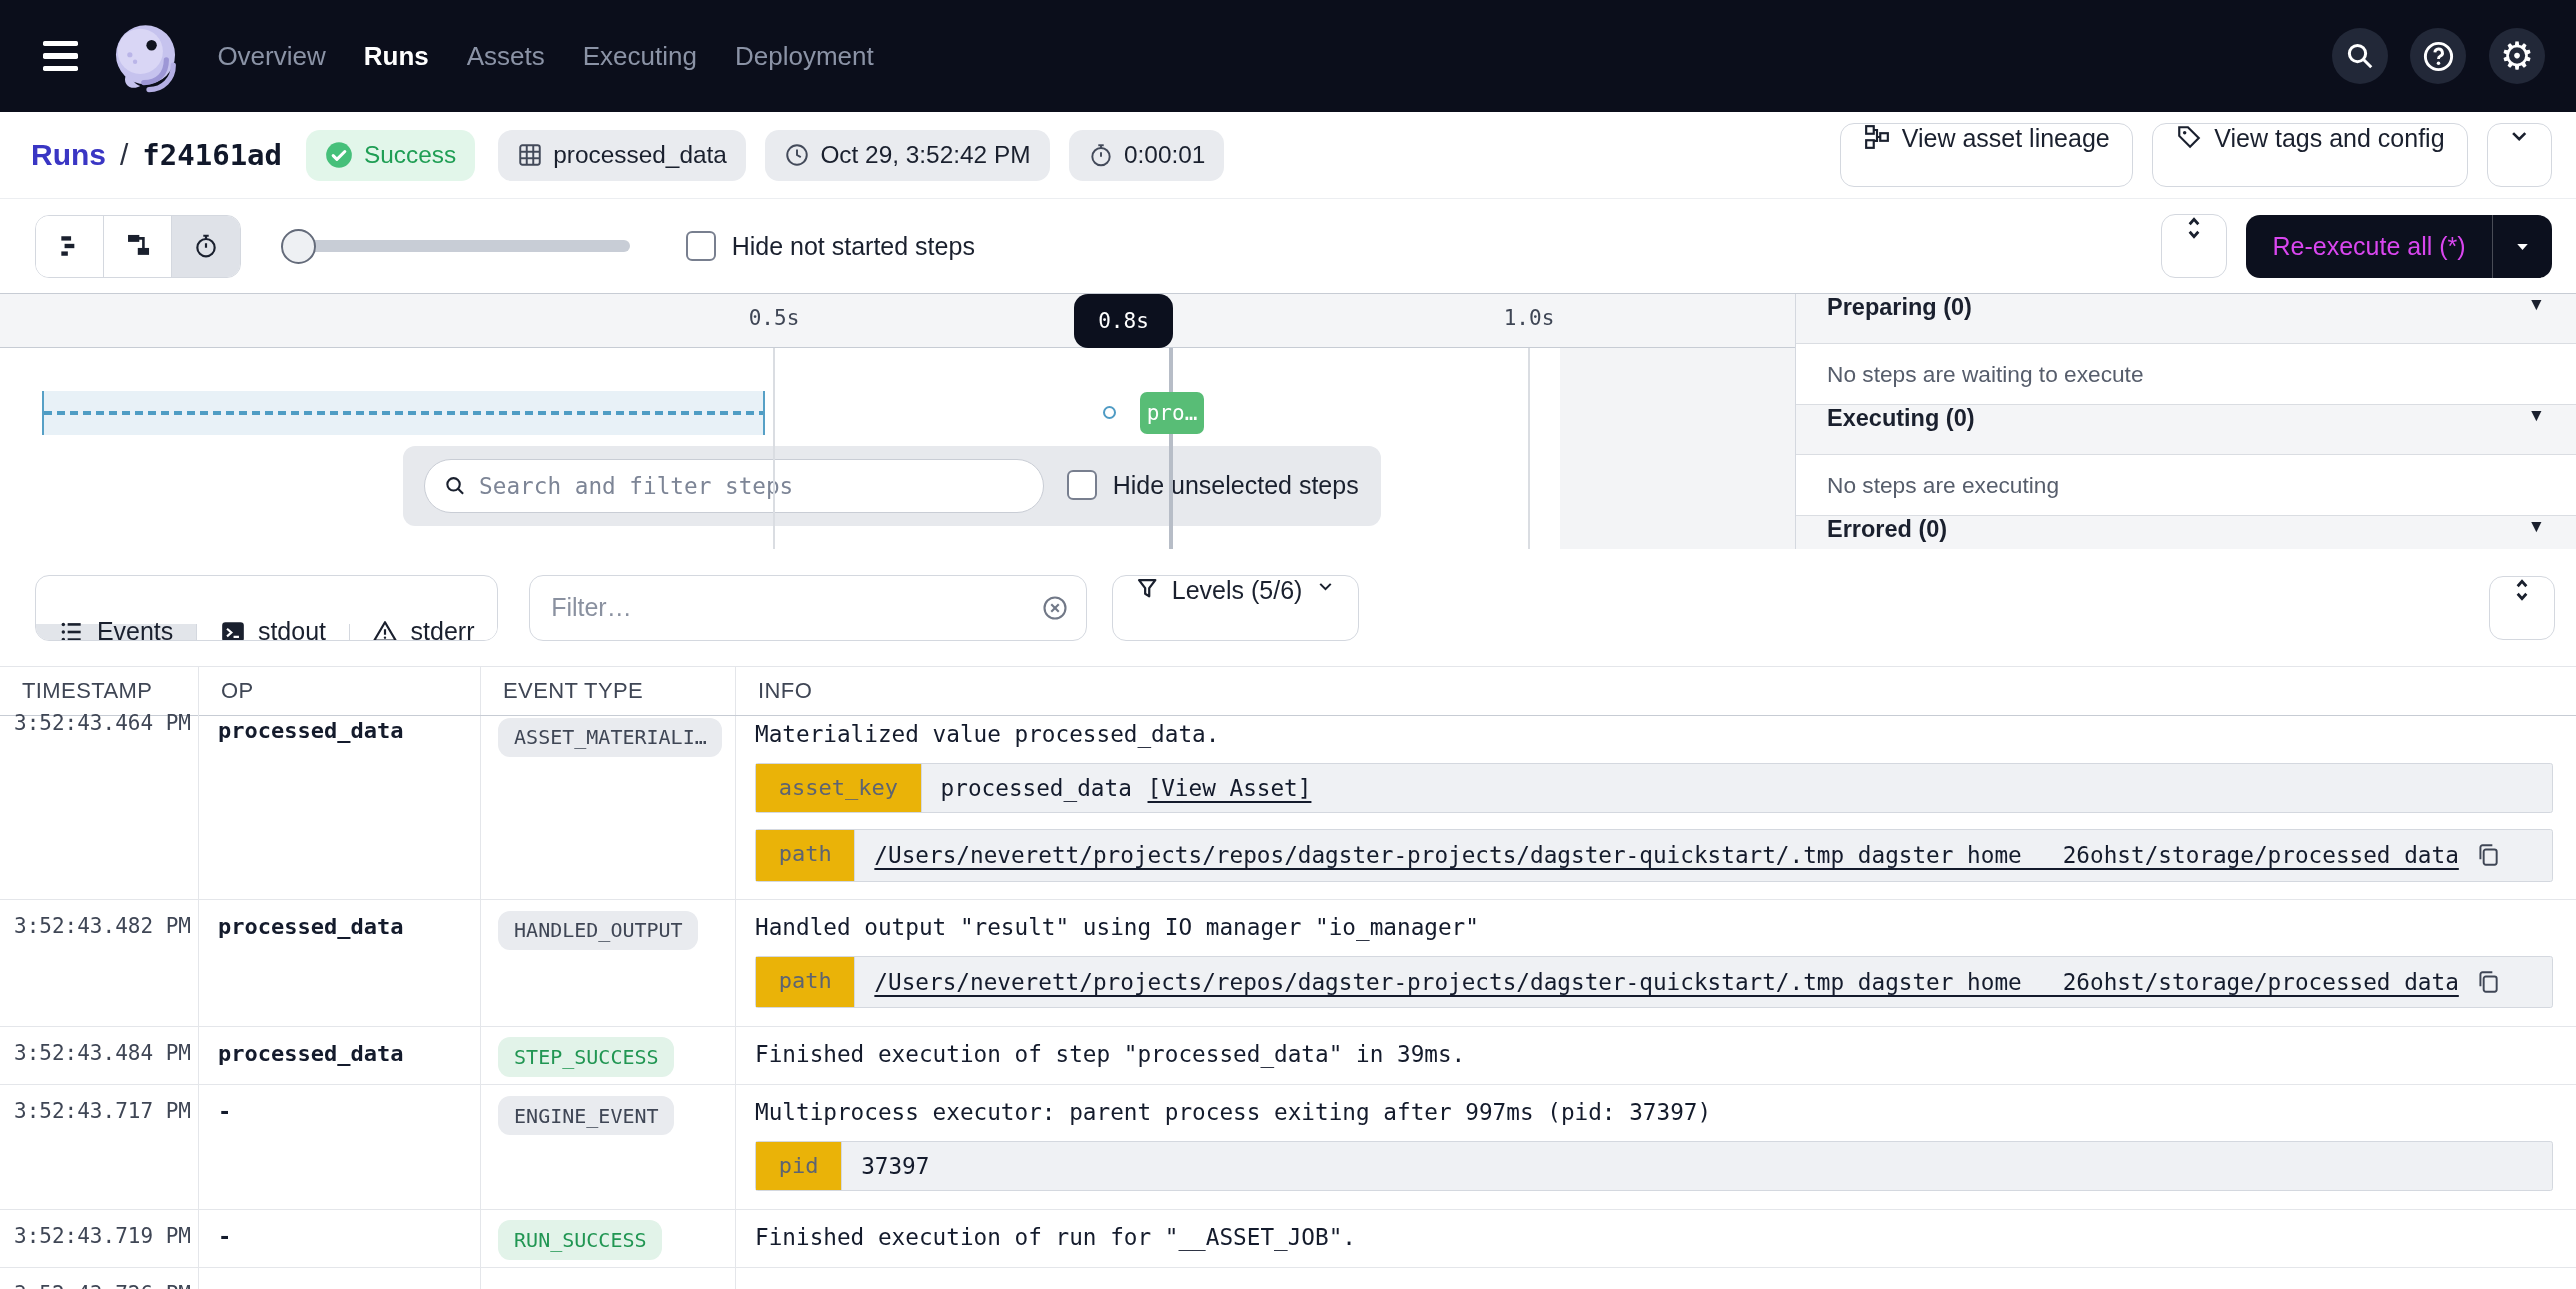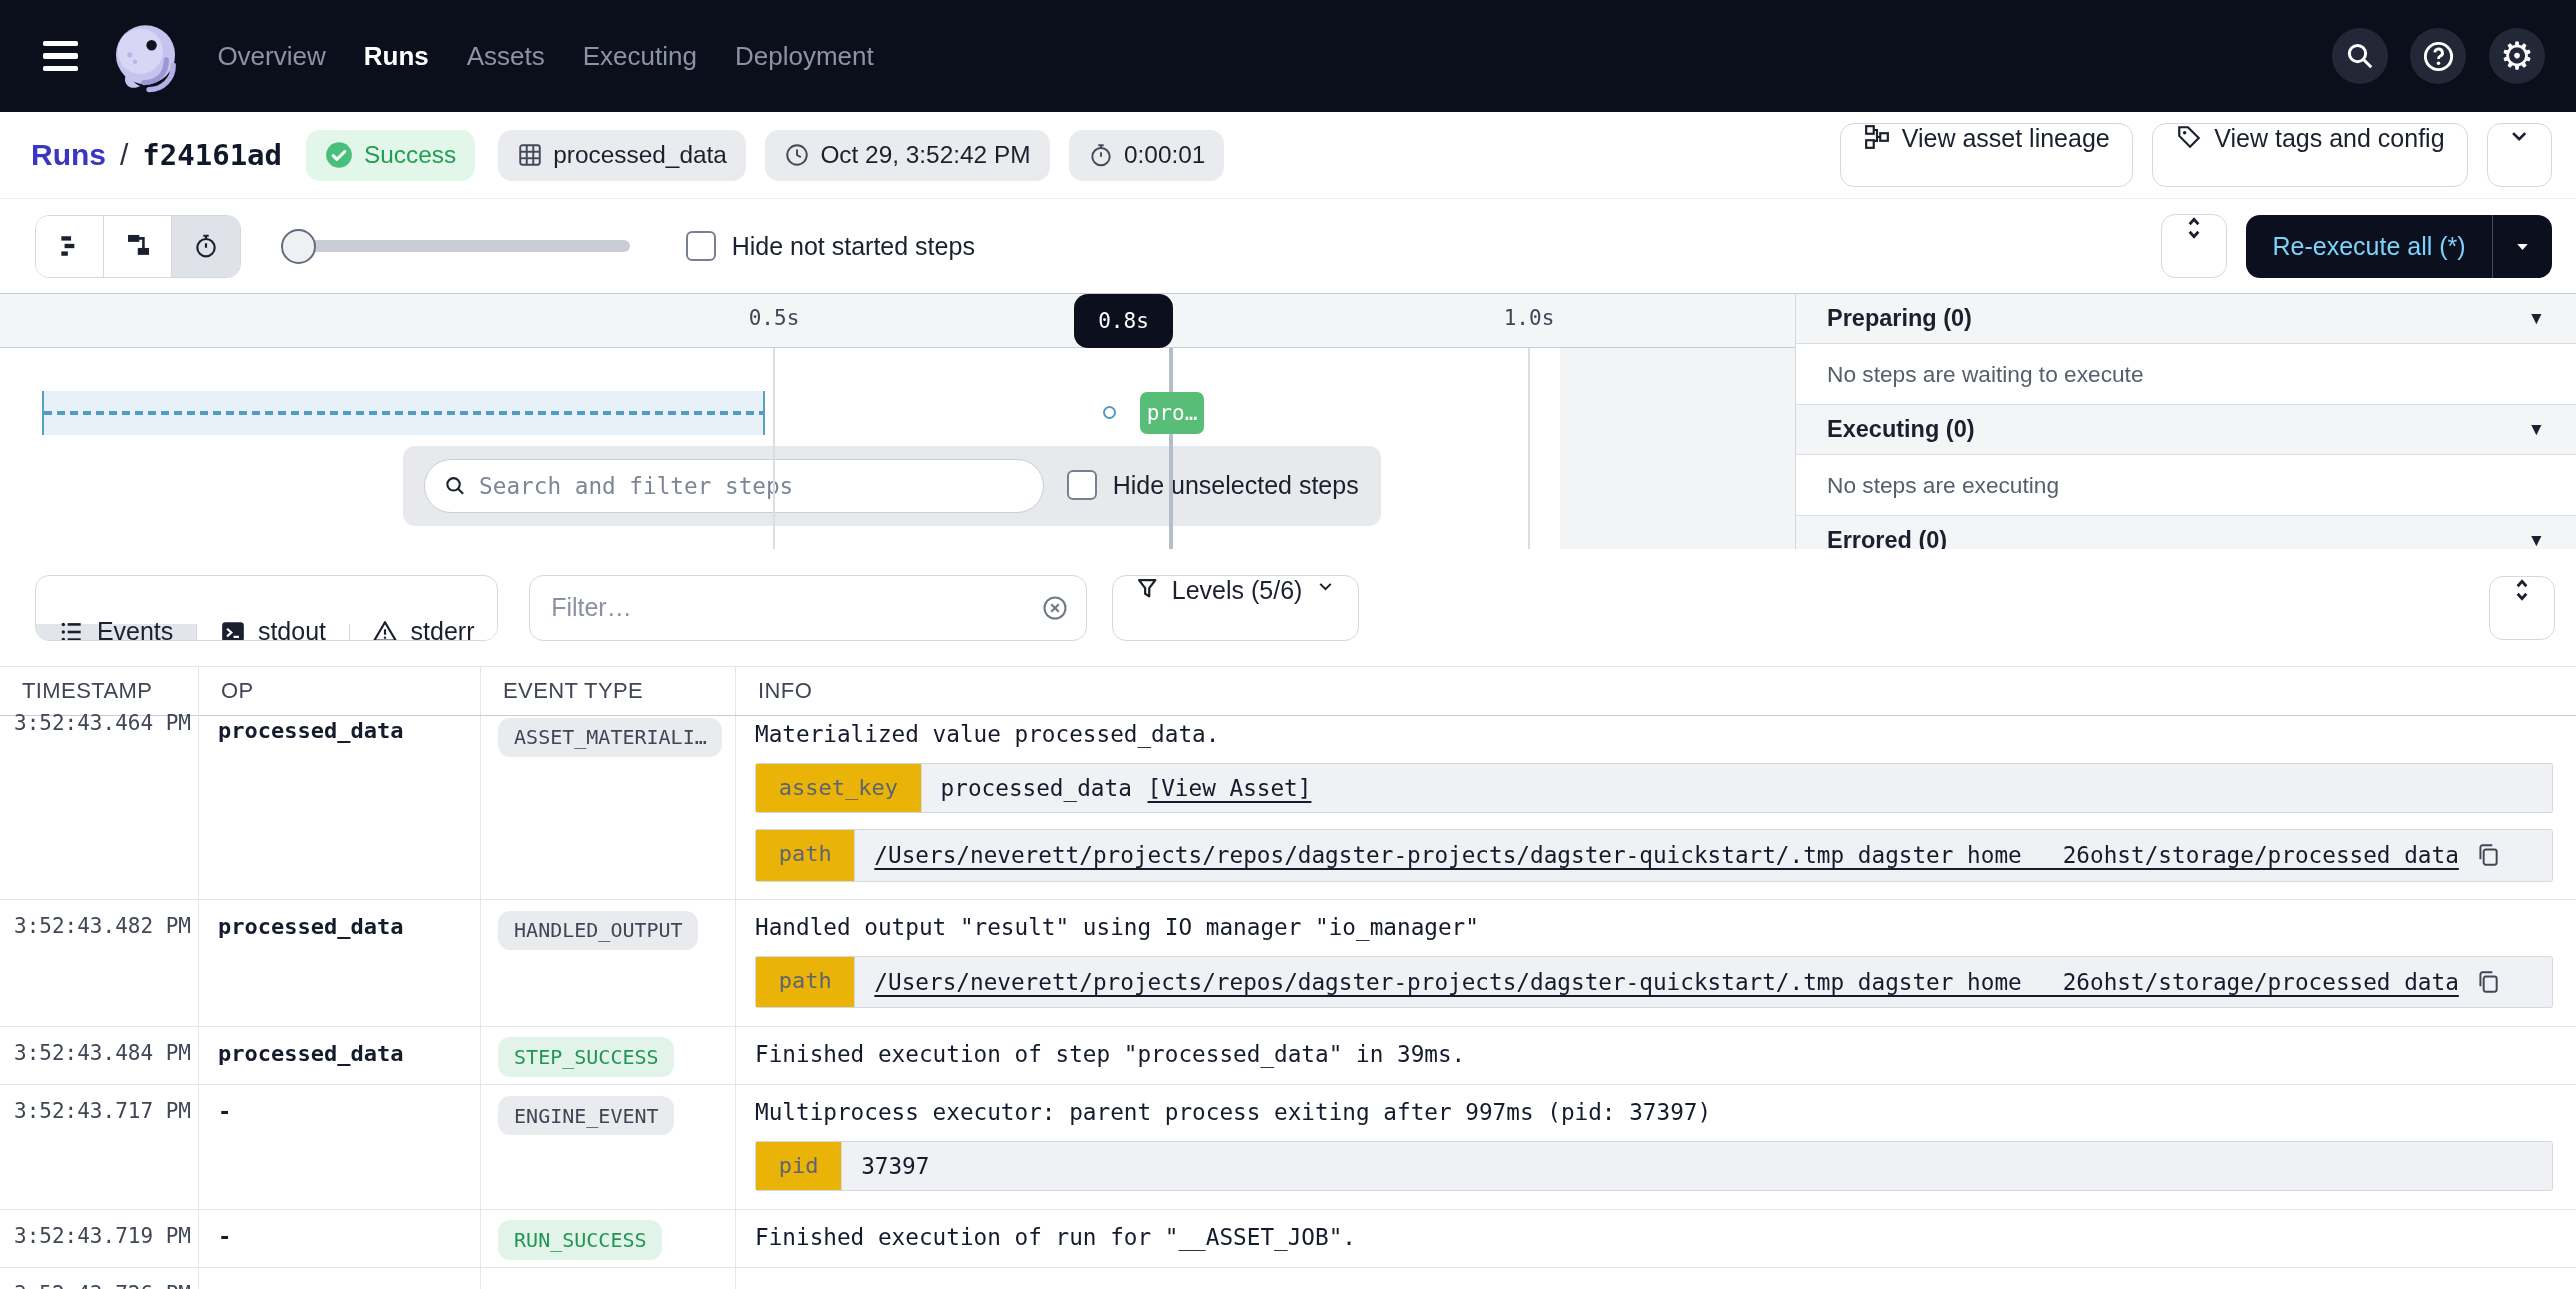--- a/index.html
+++ b/index.html
@@ -51,21 +51,21 @@
   .seg.active{ background:#dfe2e8; }
   .slider{ position:relative; width:349px; height:63px; margin-left:40px; }
   .slider .track{ position:absolute; left:0; right:0; top:25px; height:12.2px; border-radius:6.1px; background:#c8cdd6; }
   .slider .handle{ position:absolute; left:0; top:14px; width:35px; height:35px; border-radius:50%; background:#eef0f3; border:2.6px solid #646b7a; cursor:pointer; }
   .checkrow{ display:flex; align-items:center; gap:15.7px; }
   .gtoolbar .checkrow{ margin-left:56px; }
   .checkbox{ width:30px; height:30px; border:2.6px solid #787f8f; border-radius:6.1px; background:#fff; cursor:pointer; }
   .checklabel{ font-size:25px; color:var(--ink); }
   .gt-right{ margin-left:auto; display:flex; gap:19px; align-items:center; }
   .reexec{ display:flex; align-items:stretch; height:63px; background:var(--dark); border-radius:14px; overflow:hidden; cursor:pointer; }
-  .reexec .main{ display:flex; align-items:center; padding:0 26px; color:#7dd3fc; font-size:25px; }
+  .reexec .main{ display:flex; align-items:center; padding:0 26px; color:#d946ef; font-size:25px; }
   .reexec .caretpart{ display:flex; align-items:center; padding:0 19px; border-left:1.7px solid rgba(255,255,255,.25); color:#fff; }
 
   
   .split{ height:256px; display:flex; border-top:1.7px solid var(--border-d); }
   .gantt{ position:relative; width:1795px; overflow:hidden; }
   .axis{ position:absolute; left:0; top:0; right:0; height:54px; background:var(--bg-l); border-bottom:1.7px solid var(--border-d); }
   .tick{ position:absolute; top:12.2px; transform:translateX(-50%); font-family:var(--mono); font-size:21px; color:var(--ink2); }
   .cursorbox{ position:absolute; top:0; height:54px; display:flex; align-items:center; justify-content:center; background:var(--dark); color:#fff; font-family:var(--mono); font-size:21px; }
   .gline{ position:absolute; top:54px; bottom:0; width:1.7px; background:#dadde2; z-index:2; }
   .gline.cursor{ width:3.5px; background:#b7bdc7; }
@@ -77,21 +77,21 @@
   .stepbar{ position:absolute; left:1140px; top:98px; width:64px; height:42px; background:#58bd76; border-radius:7px; display:flex; align-items:center; justify-content:center; color:#fff; font-family:var(--mono); font-size:21px; z-index:3; cursor:pointer; }
   .searchpanel{ position:absolute; left:403px; top:152px; width:978px; height:80px; background:#e7e9ed; border-radius:12.2px; z-index:1; }
   .stepsearch{ position:absolute; left:21px; top:13px; width:620px; height:54px; background:#fff; border:1.7px solid #c9cdd5; border-radius:27px; display:flex; align-items:center; gap:12.2px; padding:0 19px; z-index:3; }
   .stepsearch input{ border:none; outline:none; width:100%; font-family:var(--mono); font-size:22.7px; color:var(--ink); background:transparent; }
   .stepsearch input::placeholder{ color:#7d8596; }
   .searchpanel .checkrow{ position:absolute; left:664px; top:24.4px; z-index:3; }
   .searchpanel .checklabel{ white-space:nowrap; }
 
   
   .rpanel{ width:781px; border-left:1.7px solid var(--border-m); overflow:hidden; }
-  .rp-head{ height:50px; background:var(--bg-l); border-bottom:1.7px solid #dadde2; display:flex; align-items:center; padding:0 31px; cursor:pointer; }
+  .rp-head{ height:50px; background:var(--bg-l); border-bottom:1.7px solid #dadde2; display:flex; padding:0 31px; cursor:pointer; }
   .rp-head + .rp-head, .rp-body + .rp-head{ border-top:0; }
   .rp-title{ font-size:23.5px; font-weight:bold; color:var(--ink); }
   .rp-caret{ margin-left:auto; font-size:17.4px; color:var(--ink); }
   .rp-body{ height:61px; background:#fff; border-bottom:1.7px solid #dadde2; display:flex; align-items:center; padding:0 31px; font-size:22.7px; color:#565d6b; }
 
   
   .etoolbar{ height:117px; display:flex; align-items:center; padding:0 21px 0 35px; }
   .tabgroup{ display:flex; border:1.7px solid var(--border-m); border-radius:14px; overflow:hidden; height:66px; }
   .tab{ display:flex; align-items:center; gap:12.2px; padding:0 22.7px; background:#fff; border-right:1.7px solid var(--border-m); font-size:25px; color:var(--ink); cursor:pointer;margin-top:48px; }
   .tab:last-child{ border-right:none; }

